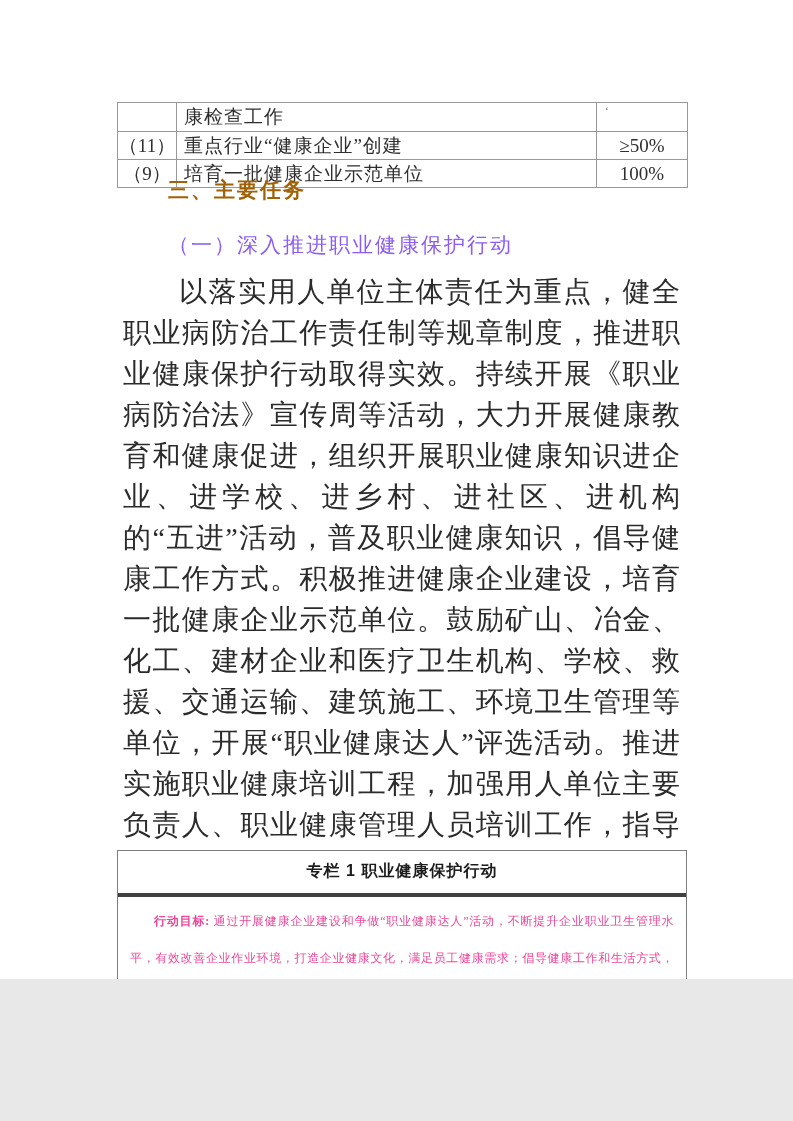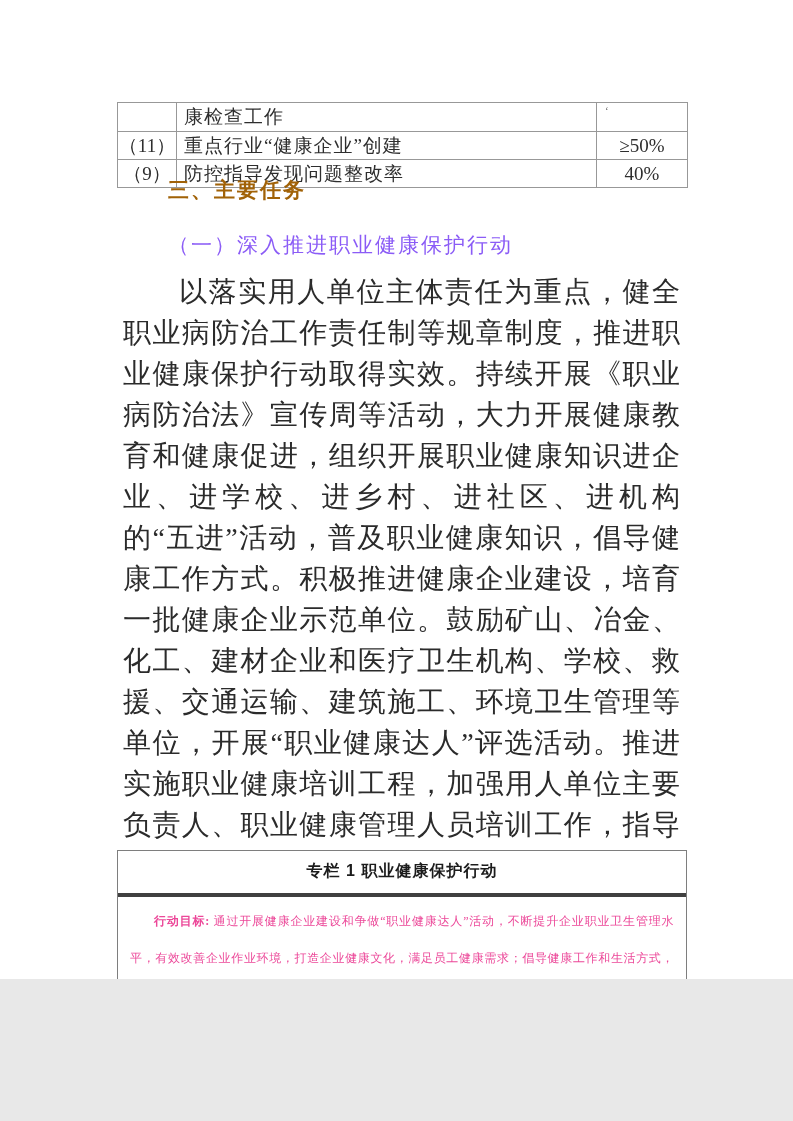--- a/index.html
+++ b/index.html
@@ -146,22 +146,22 @@
       <td class="td-label">康检查工作</td>
       <td class="td-stray">ʻ</td>
     </tr>
     <tr>
       <td class="td-num">（11）</td>
       <td class="td-label">重点行业“健康企业”创建</td>
       <td class="td-val">≥50%</td>
     </tr>
     <tr>
       <td class="td-num">（9）</td>
-      <td class="td-label">防控指导发现问题整改率</td>
-      <td class="td-val">40%</td>
+      <td class="td-label">培育一批健康企业示范单位</td>
+      <td class="td-val">100%</td>
     </tr>
   </tbody>
     </table>
 
   <h2 class="sec-heading">三、主要任务</h2>
 
   <h3 class="sub-heading">（一）深入推进职业健康保护行动</h3>
 
   <p class="body-par">以落实用人单位主体责任为重点，健全职业病防治工作责任制等规章制度，推进职业健康保护行动取得实效。持续开展《职业病防治法》宣传周等活动，大力开展健康教育和健康促进，组织开展职业健康知识进企业、进学校、进乡村、进社区、进机构的“五进”活动，普及职业健康知识，倡导健康工作方式。积极推进健康企业建设，培育一批健康企业示范单位。鼓励矿山、冶金、化工、建材企业和医疗卫生机构、学校、救援、交通运输、建筑施工、环境卫生管理等单位，开展“职业健康达人”评选活动。推进实施职业健康培训工程，加强用人单位主要负责人、职业健康管理人员培训工作，指导和督促用人单位做好接触职业病危害劳动者全员培训，不断提升重点人群职业健康知识知晓率。开展重点行业领域职业病防治网络公益课堂。（责任部门：市卫生健康委牵头，各部门配合）</p>
 

